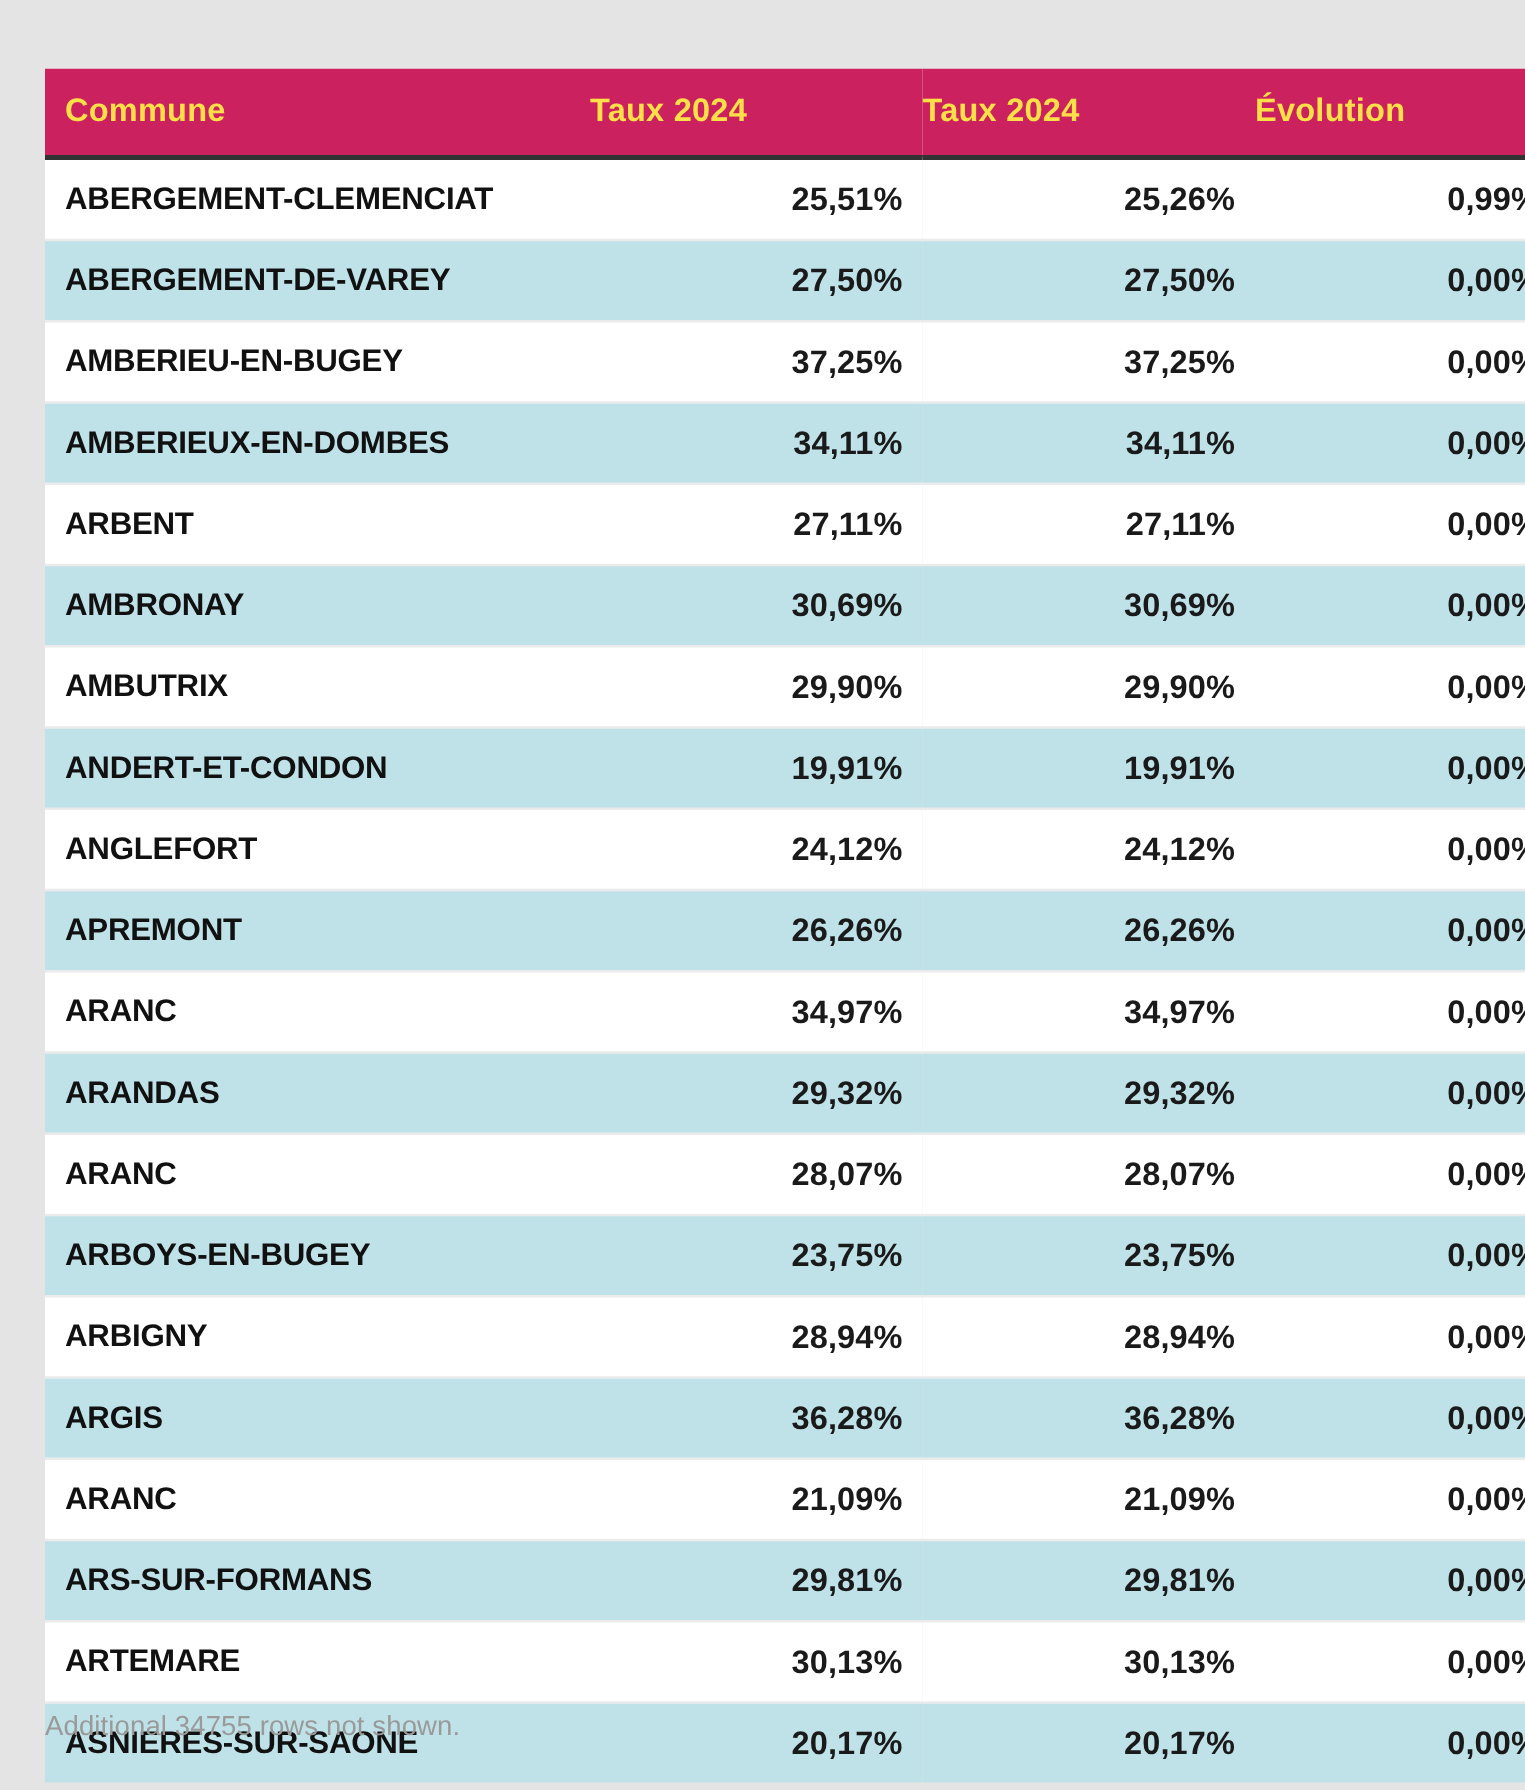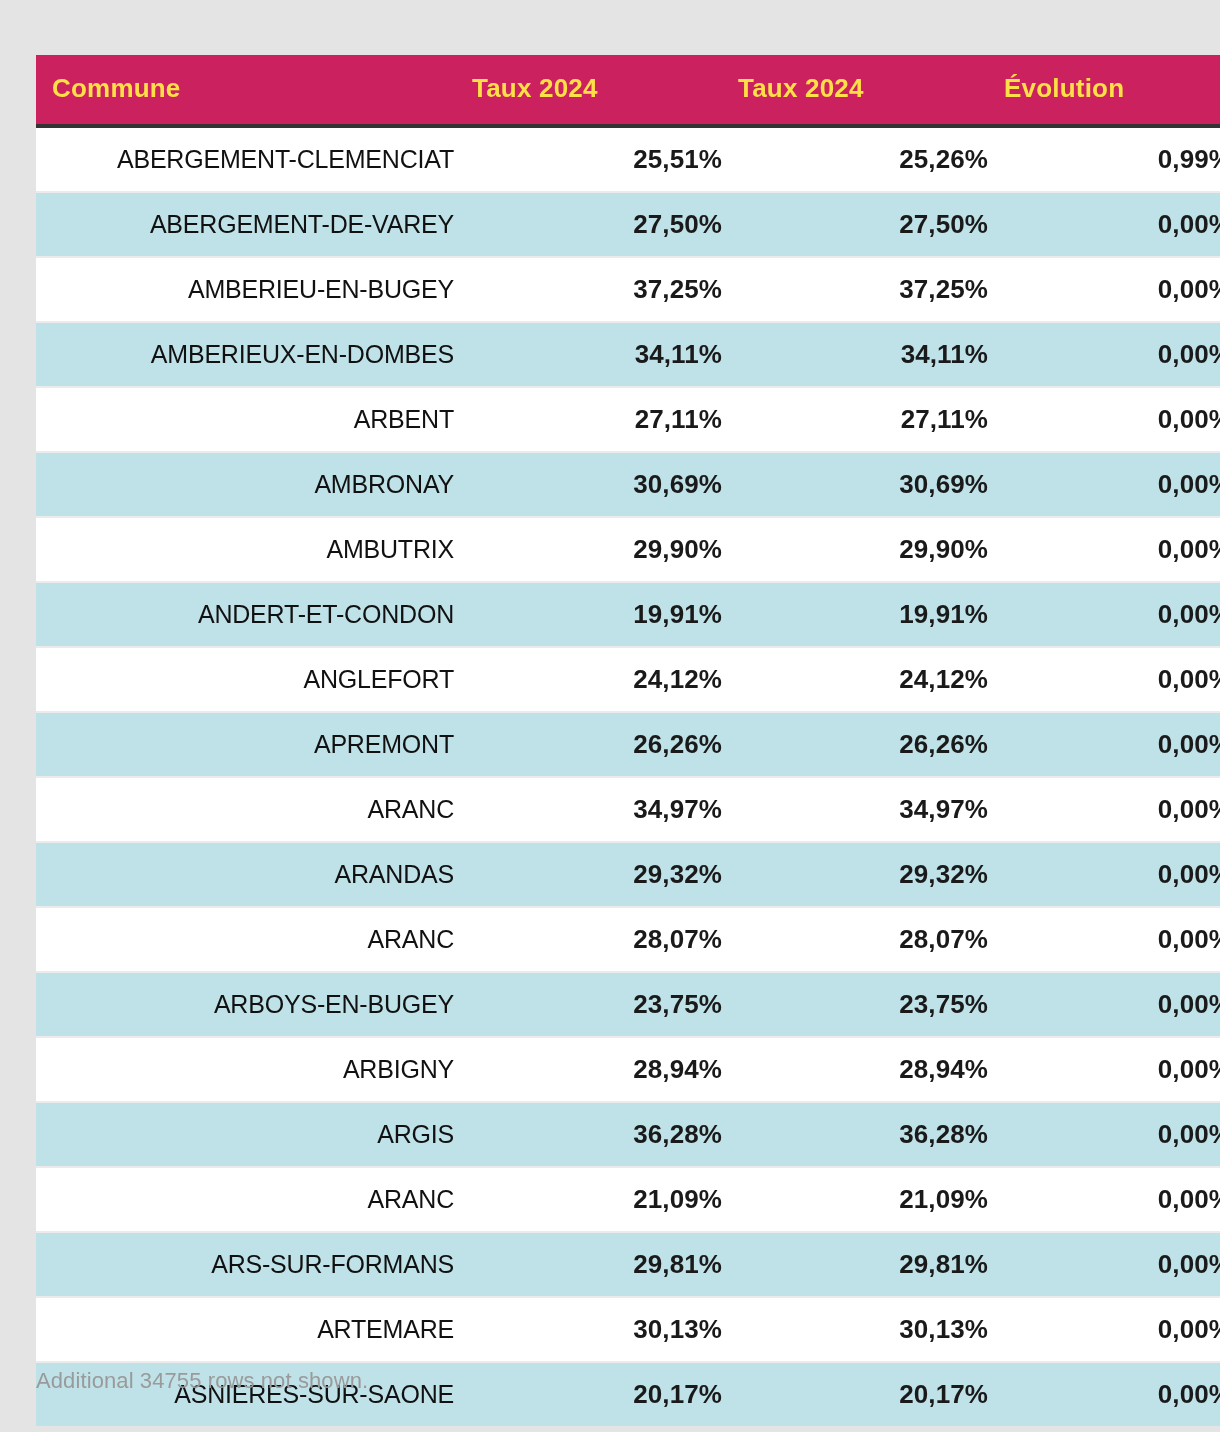--- a/index.html
+++ b/index.html
@@ -61,26 +61,26 @@
   tbody tr.row-even { background: #bfe2e8; }
 
   tbody td {
     padding: 16px 0 16px 0;
     vertical-align: middle;
     border-bottom: 2px solid #ebebeb;
   }
   tbody tr:last-child td { border-bottom: none; }
 
   td.cell-commune {
-    text-align: right;
+    text-align: left;
     padding-left: 16px;
     padding-right: 18px;
     color: #111111;
     font-family: "Liberation Sans", sans-serif;
-    font-weight: normal;
+    font-weight: bold;
     font-size: 25px;
     line-height: 1.22;
     letter-spacing: -0.2px;
     word-break: break-word;
   }
   td.cell-num {
     text-align: right;
     padding-right: 16px;
     color: #1a1a1a;
     font-family: "Liberation Sans", sans-serif;

